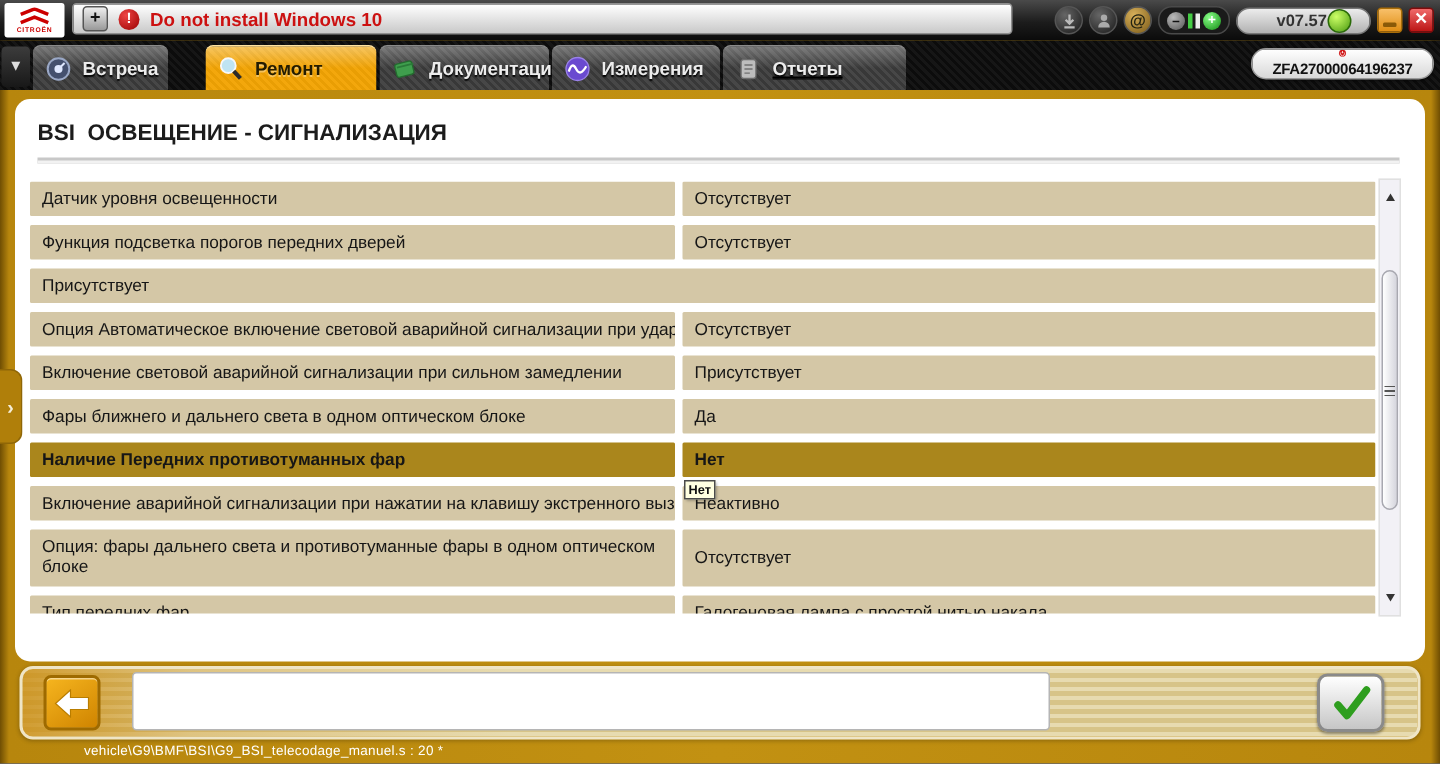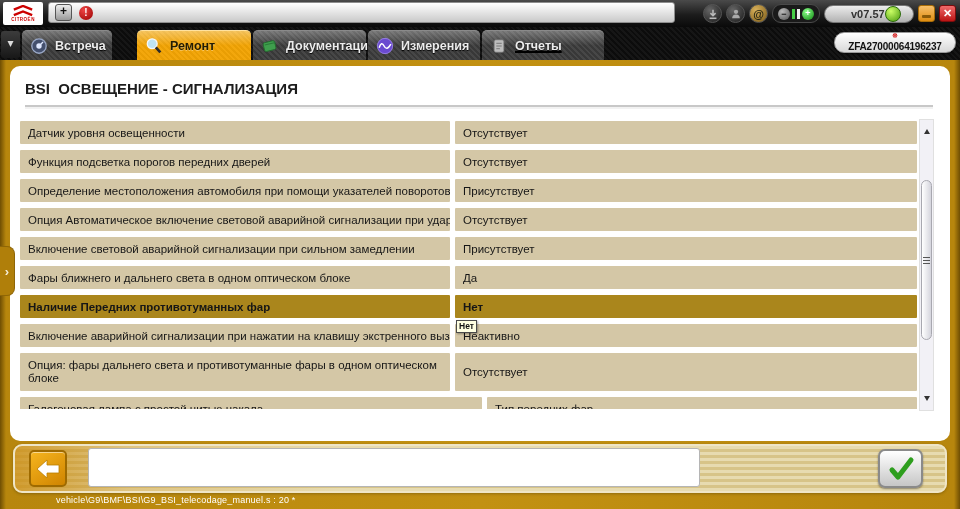--- a/index.html
+++ b/index.html
@@ -126,20 +126,21 @@
     <div class="logo-box">
       <svg width="22" height="12" viewBox="0 0 24 13">
         <path d="M2 5 L12 1 L22 5" stroke="#c00" fill="none" stroke-width="2.6"></path>
         <path d="M2 11 L12 7 L22 11" stroke="#c00" fill="none" stroke-width="2.6"></path>
       </svg>
       <span class="logo-text">CITROËN</span>
     </div>
     <div class="alertbar">
       <div class="plus-btn">+</div>
       <div class="warn-ico">!</div>
+      <div class="alert-text">Do not install Windows 10</div>
     </div>
     <div class="tb-icons">
       <div class="circ">
         <svg width="12" height="12" viewBox="0 0 14 14">
           <path d="M7 2 v6 M4 6 l3 3 3 -3" stroke="#bbb" stroke-width="1.8" fill="none"></path>
           <path d="M3 12 h8" stroke="#bbb" stroke-width="1.8"></path>
         </svg>
       </div>
       <div class="circ">
         <svg width="12" height="12" viewBox="0 0 14 14">
@@ -242,21 +243,20 @@
 
       <div class="row">
         <div class="cell lbl">Датчик уровня освещенности</div>
         <div class="cell val">Отсутствует</div>
       </div>
       <div class="row">
         <div class="cell lbl">Функция подсветка порогов передних дверей</div>
         <div class="cell val">Отсутствует</div>
       </div>
       <div class="row">
-        <div class="cell lbl">Определение местоположения автомобиля при помощи указателей поворотов</div>
         <div class="cell val">Присутствует</div>
       </div>
       <div class="row">
         <div class="cell lbl">Опция Автоматическое включение световой аварийной сигнализации при ударе</div>
         <div class="cell val">Отсутствует</div>
       </div>
       <div class="row">
         <div class="cell lbl">Включение световой аварийной сигнализации при сильном замедлении</div>
         <div class="cell val">Присутствует</div>
       </div>
@@ -275,22 +275,22 @@
 
       <div class="row">
         <div class="cell lbl">Включение аварийной сигнализации при нажатии на клавишу экстренного вызова</div>
         <div class="cell val">Неактивно</div>
       </div>
       <div class="row tall">
         <div class="cell lbl">Опция: фары дальнего света и противотуманные фары в одном оптическом блоке</div>
         <div class="cell val">Отсутствует</div>
       </div>
       <div class="row">
+        <div class="cell lbl">Тип передних фар</div>
         <div class="cell val">Галогеновая лампа с простой нитью накала</div>
-        <div class="cell lbl">Тип передних фар</div>
       </div>
 
     </div>
 
     <div class="scrollbar">
       <div class="sb-up"></div>
       <div class="sb-thumb">
         <div class="sb-grip"></div>
       </div>
       <div class="sb-down"></div>

